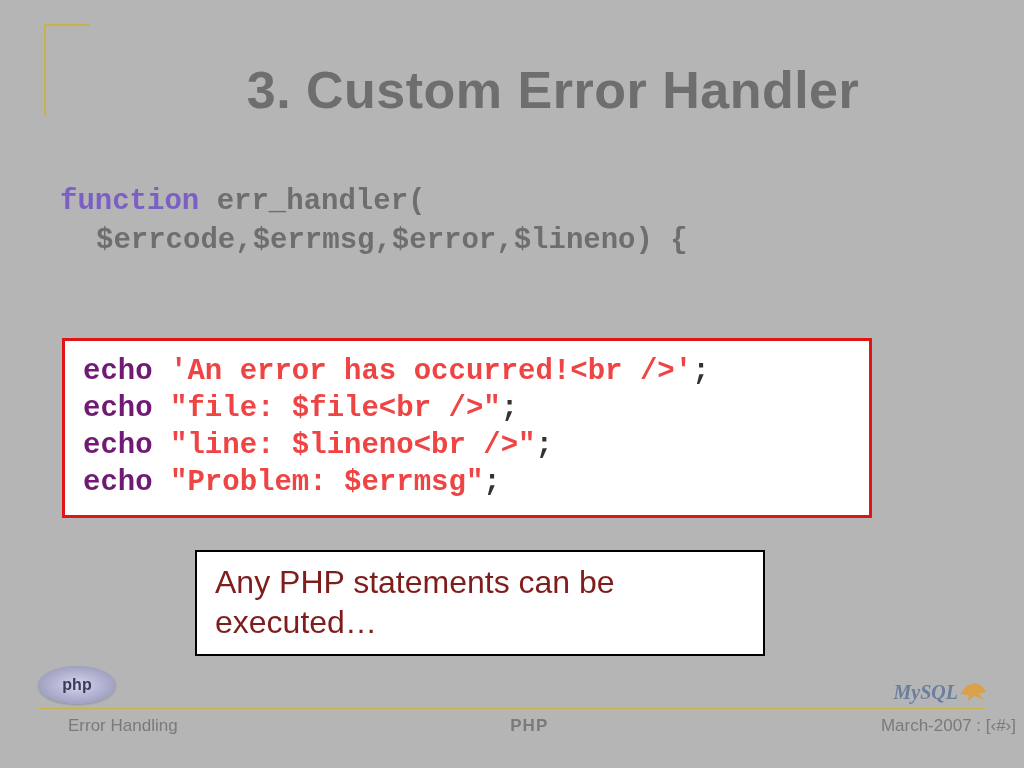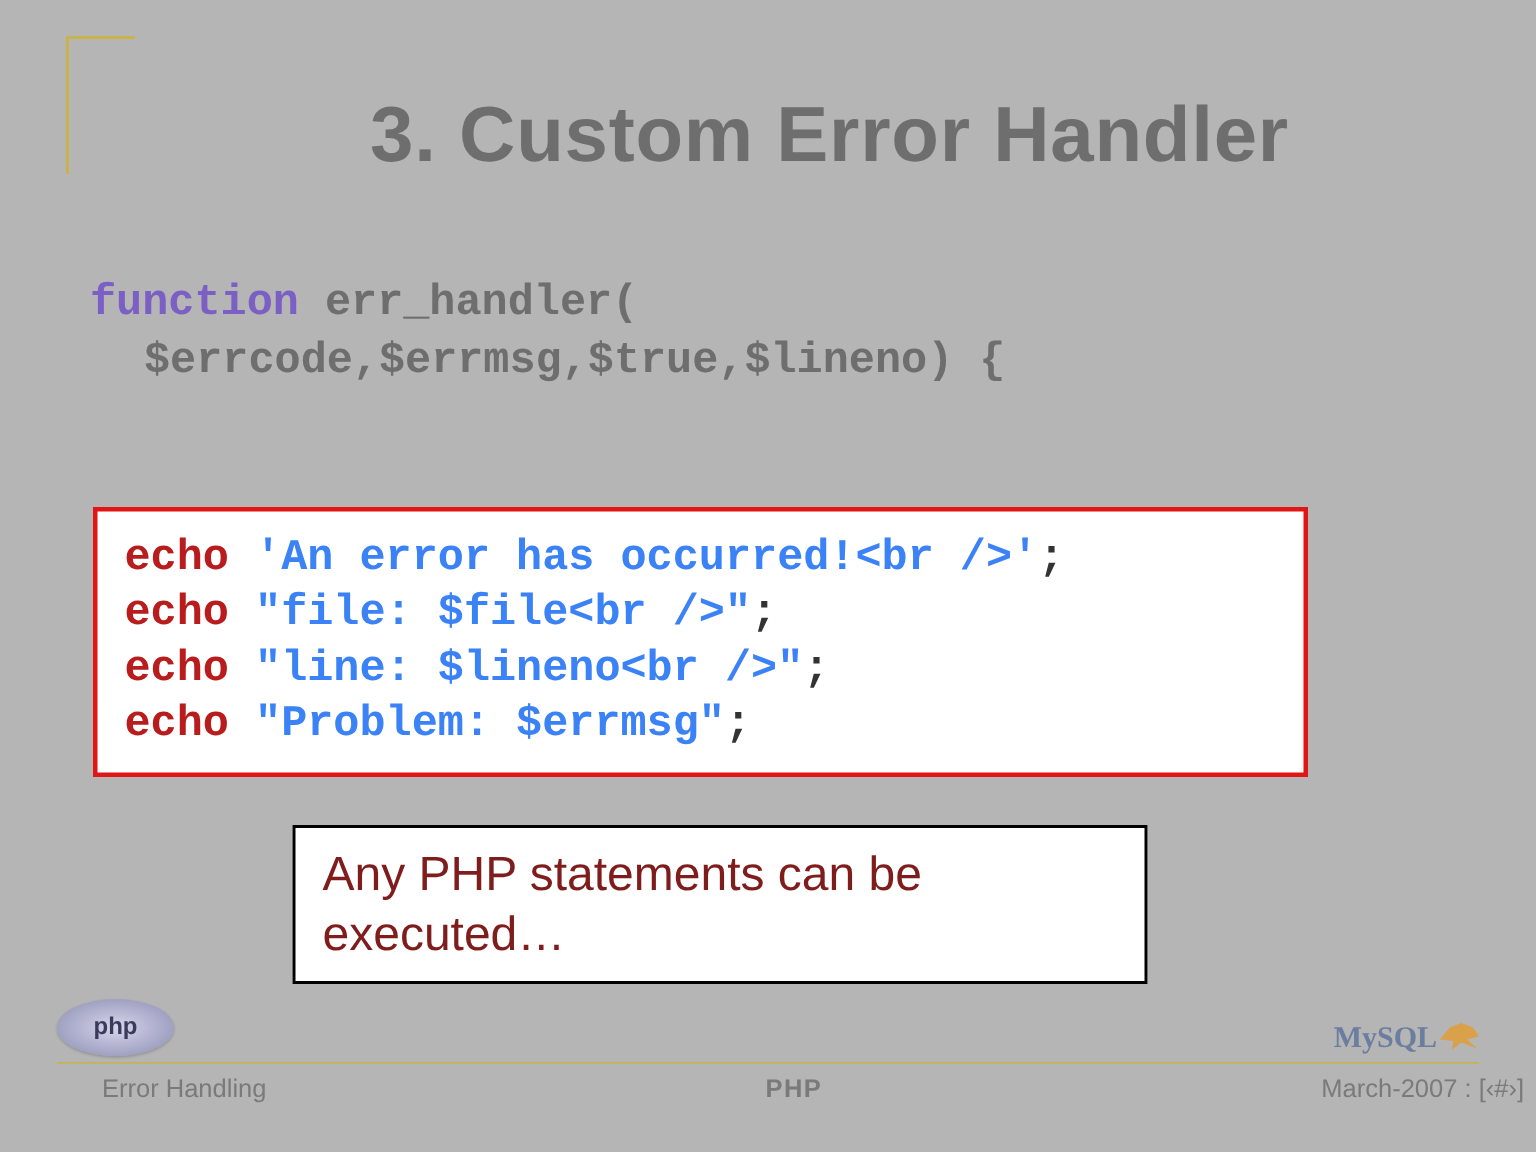--- a/index.html
+++ b/index.html
@@ -55,22 +55,22 @@
     padding: 12px 18px 14px 18px;
     background: #ffffff;
     border: 3px solid #e01515;
     font-family: "Courier New", Courier, monospace;
     font-size: 29px;
     font-weight: bold;
     line-height: 1.28;
     box-sizing: border-box;
   }
   .redbox .row { white-space: pre; }
-  .redbox .echo { color: #b91c1c; }
-  .redbox .str  { color: #3b82f6; text-align: right; }
+  .redbox .echo { color: #701a75; }
+  .redbox .str  { color: #ef4444; text-align: right; }
   .redbox .semi { color: #333; }
   .callout {
     position: absolute;
     top: 550px;
     left: 195px;
     width: 570px;
     padding: 10px 18px 12px 18px;
     background: #ffffff;
     border: 2px solid #000;
     font-size: 32px;
@@ -103,41 +103,41 @@
     position: absolute; left: 0; bottom: 4px;
     width: 78px; height: 38px;
     background: radial-gradient(ellipse at center, #d6d6ee 0%, #a8a8c8 60%, #8a8aad 100%);
     border-radius: 50%;
     display: flex; align-items: center; justify-content: center;
     font-family: Arial, sans-serif; font-weight: bold; font-size: 16px;
     color: #3a3a5a; box-shadow: 0 1px 2px rgba(0,0,0,0.2);
   }
   .mysql-logo {
     position: absolute; right: 0; bottom: 4px;
-    font-family: Georgia, serif; font-size: 20px;
+    font-family: Georgia, serif; font-style: italic; font-size: 20px;
     color: #6b7ea0; font-weight: bold;
   }
   .mysql-logo .dolphin {
     display: inline-block;
     width: 26px; height: 20px; margin-left: 2px;
     background: #d9a14a;
     clip-path: polygon(0% 60%, 25% 20%, 55% 5%, 85% 20%, 100% 50%, 70% 60%, 95% 90%, 55% 70%, 30% 95%, 35% 65%);
     vertical-align: -3px;
   }
 </style>
 </head>
 <body>
 
 <div class="corner"></div>
 
 <div class="title">3. Custom Error Handler</div>
 
 <div class="code">
   <div class="line"><span class="kw-purple">function</span><span> err_handler(</span></div>
-  <div class="line"><span class="indent"></span><span>$errcode,$errmsg,$true,$lineno) {</span></div>
+  <div class="line"><span class="indent"></span><span>$errcode,$errmsg,$error,$lineno) {</span></div>
   <div class="line" style="height:160px"></div>
   <div class="line"><span class="indent"></span><span class="kw-blue">return</span><span> true;</span></div>
   <div class="line">}</div>
 </div>
 
 <div class="redbox">
   <div class="row"><span class="echo">echo</span> <span class="str">'An error has occurred!&lt;br /&gt;'</span><span class="semi">;</span></div>
   <div class="row"><span class="echo">echo</span> <span class="str">"file: $file&lt;br /&gt;"</span><span class="semi">;</span></div>
   <div class="row"><span class="echo">echo</span> <span class="str">"line: $lineno&lt;br /&gt;"</span><span class="semi">;</span></div>
   <div class="row"><span class="echo">echo</span> <span class="str">"Problem: $errmsg"</span><span class="semi">;</span></div>

